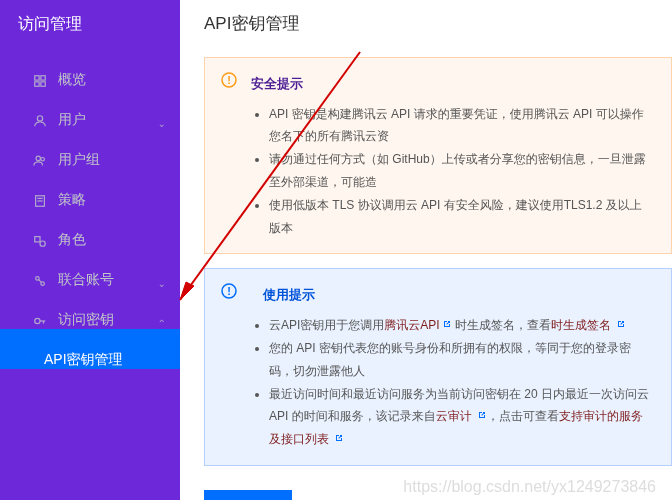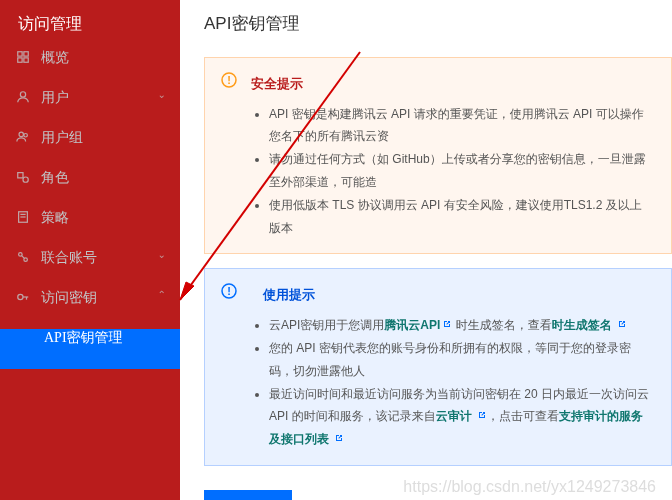--- a/index.html
+++ b/index.html
@@ -1,37 +1,37 @@
 <!DOCTYPE html>
 <html><head>
 <meta charset="utf-8">
 <style>
   * { margin: 0; padding: 0; box-sizing: border-box; }
   body { font-family: -apple-system, "PingFang SC", "Microsoft YaHei", sans-serif; font-size: 13px; color: #333; background: #fff; width: 672px; height: 500px; overflow: hidden; position: relative; }
-  .sidebar { position: absolute; left: 0; top: 0; width: 180px; height: 500px; background: #b91c1c; color: #c1c6c8; }
+  .sidebar { position: absolute; left: 0; top: 0; width: 180px; height: 500px; background: #6d28d9; color: #c1c6c8; }
   .sidebar-title { color: #fff; font-size: 16px; font-weight: 500; padding: 14px 18px; }
-  .sidebar-item { display: flex; align-items: flex-start; height: 40px; padding: 0 15px; cursor: pointer; position: relative; font-family: Liberation Serif, serif; }
+  .sidebar-item { display: flex; align-items: flex-end; height: 40px; padding: 0 32px; cursor: pointer; position: relative; }
   .sidebar-item.active { background: #006eff; color: #fff; }
   .sidebar-item .icon { width: 16px; height: 16px; margin-right: 10px; opacity: .8; display: inline-flex; align-items: center; justify-content: center; }
   .sidebar-item .label { font-size: 14px; }
   .sidebar-item .chev { position: absolute; right: 14px; font-size: 10px; opacity: .7; }
   .sidebar-sub { padding-left: 44px; }
   .main { position: absolute; left: 180px; top: 0; right: 0; height: 500px; padding: 12px 0 0 24px; overflow: hidden; }
   .page-title { font-size: 17px; font-weight: 500; margin-bottom: 22px; }
   .alert { border: 1px solid; padding: 14px 18px 14px 46px; margin-bottom: 14px; font-size: 12px; line-height: 1.9; position: relative; }
   .alert .alert-icon { position: absolute; left: 16px; top: 14px; width: 16px; height: 16px; }
-  .alert-title { font-weight: 600; color: #b91c1c; margin-bottom: 6px; font-size: 13px; }
+  .alert-title { font-weight: 600; color: #4c1d95; margin-bottom: 6px; font-size: 13px; }
   .alert.warn { background: #fff6ef; border-color: #ffd4ad; }
   .alert.warn .alert-icon svg circle{stroke:#ff9c19;} .alert.warn .alert-icon svg text{fill:#ff9c19;}
   .alert.info { background: #eaf2ff; border-color: #b5d0ff; }
   .alert.info .alert-title { color: #0052d9; margin-left: 12px; }
   .alert.info .alert-icon svg circle{stroke:#006eff;} .alert.info .alert-icon svg text{fill:#006eff;}
   .alert ul { list-style: disc; padding-left: 18px; }
   .alert ul li { color: #555; }
-  .lk { color: #0f766e; cursor: pointer; font-weight: bold; }
+  .lk { color: #7f1d1d; cursor: pointer; }
   .ext-icon { display:inline-block; width:10px; height:10px; margin-left:2px; vertical-align: baseline; }
   .ext-icon svg { width:10px; height:10px; fill:#006eff; }
   .btn-primary { display: inline-block; background: #006eff; color: #fff; font-size: 13px; padding: 8px 18px; margin: 10px 0 16px; cursor: pointer; }
   .arrow-ann { position:absolute; left:120px; top:42px; width:260px; height:280px; pointer-events:none; }
   .arrow-ann line, .arrow-ann polygon { stroke:#d30000; fill:#d30000; }
   .watermark { position:absolute; right:16px; bottom:4px; font-size:16px; color:#ddd; }
 </style>
 </head>
 <body>
 
@@ -64,35 +64,35 @@
           <circle cx="6" cy="5" r="2.5"></circle>
           <circle cx="11" cy="6" r="2"></circle>
           <path d="M1 13c0-2.5 2.5-4 5-4s5 1.5 5 4"></path>
         </svg>
       </span>
     <span class="label">用户组</span>
   </div>
   <div class="sidebar-item">
     <span class="icon">
         <svg viewBox="0 0 16 16" width="14" height="14" fill="none" stroke="#c1c6c8" stroke-width="1.4">
-          <rect x="2" y="3" width="6" height="6"></rect>
-          <circle cx="11" cy="11" r="3"></circle>
-        </svg>
-      </span>
-    <span class="label">角色</span>
-  </div>
-  <div class="sidebar-item">
-    <span class="icon">
-        <svg viewBox="0 0 16 16" width="14" height="14" fill="none" stroke="#c1c6c8" stroke-width="1.4">
           <rect x="3" y="2" width="10" height="12"></rect>
           <line x1="5" y1="5" x2="11" y2="5"></line>
           <line x1="5" y1="8" x2="11" y2="8"></line>
         </svg>
       </span>
     <span class="label">策略</span>
+  </div>
+  <div class="sidebar-item">
+    <span class="icon">
+        <svg viewBox="0 0 16 16" width="14" height="14" fill="none" stroke="#c1c6c8" stroke-width="1.4">
+          <rect x="2" y="3" width="6" height="6"></rect>
+          <circle cx="11" cy="11" r="3"></circle>
+        </svg>
+      </span>
+    <span class="label">角色</span>
   </div>
   <div class="sidebar-item">
     <span class="icon">
         <svg viewBox="0 0 16 16" width="14" height="14" fill="none" stroke="#c1c6c8" stroke-width="1.4">
           <circle cx="5" cy="5" r="2"></circle>
           <circle cx="11" cy="11" r="2"></circle>
           <line x1="6.5" y1="6.5" x2="9.5" y2="9.5"></line>
         </svg>
       </span>
     <span class="label">联合账号</span>

